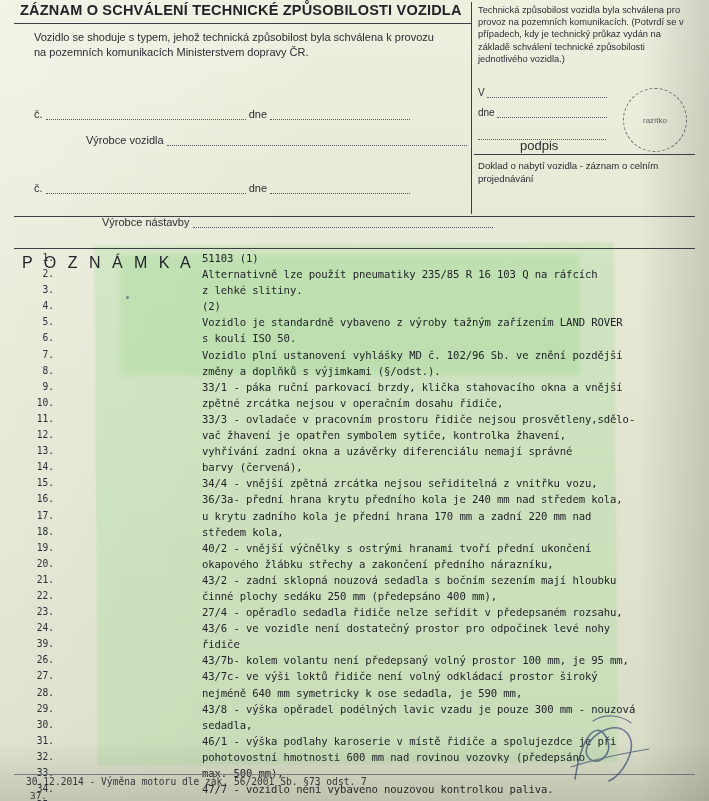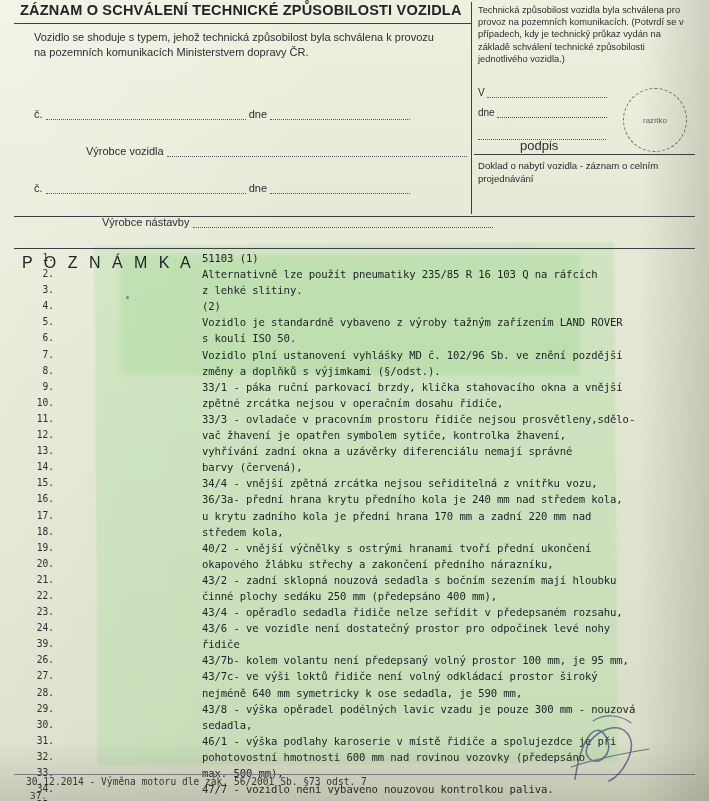--- a/index.html
+++ b/index.html
@@ -286,21 +286,21 @@
   <div class="left-box">
     <div class="left-note">Vozidlo se shoduje s typem, jehož technická způsobilost byla schválena k provozu na pozemních komunikacích Ministerstvem dopravy ČR.</div>
 
     <div class="line-row" style="left:20px; top:84px;">
       <span>č.</span>
       <span class="dots" style="width:200px;"></span>
       <span>dne</span>
       <span class="dots" style="width:140px;"></span>
     </div>
 
-    <div class="line-row" style="left:72px; top:121px;text-align:center;">
+    <div class="line-row" style="left:72px; top:110px;text-align:center;">
       <span>Výrobce vozidla</span>
       <span class="dots" style="width:300px;"></span>
     </div>
 
     <div class="line-row" style="left:20px; top:158px;">
       <span>č.</span>
       <span class="dots" style="width:200px;"></span>
       <span>dne</span>
       <span class="dots" style="width:140px;"></span>
     </div>
@@ -423,21 +423,21 @@
     <div class="note-row">
         <span class="note-num">21.</span>
         <span class="note-text">43/2 - zadní sklopná nouzová sedadla s bočním sezením mají hloubku</span>
       </div>
     <div class="note-row">
         <span class="note-num">22.</span>
         <span class="note-text">činné plochy sedáku 250 mm (předepsáno 400 mm),</span>
       </div>
     <div class="note-row">
         <span class="note-num">23.</span>
-        <span class="note-text">43/4 - opěradlo sedadla řidiče nelze seřídit v předepsaném rozsahu,</span>
+        <span class="note-text">27/4 - opěradlo sedadla řidiče nelze seřídit v předepsaném rozsahu,</span>
       </div>
     <div class="note-row">
         <span class="note-num">24.</span>
         <span class="note-text">43/6 - ve vozidle není dostatečný prostor pro odpočinek levé nohy</span>
       </div>
     <div class="note-row">
         <span class="note-num">39.</span>
         <span class="note-text">řidiče</span>
       </div>
     <div class="note-row">

